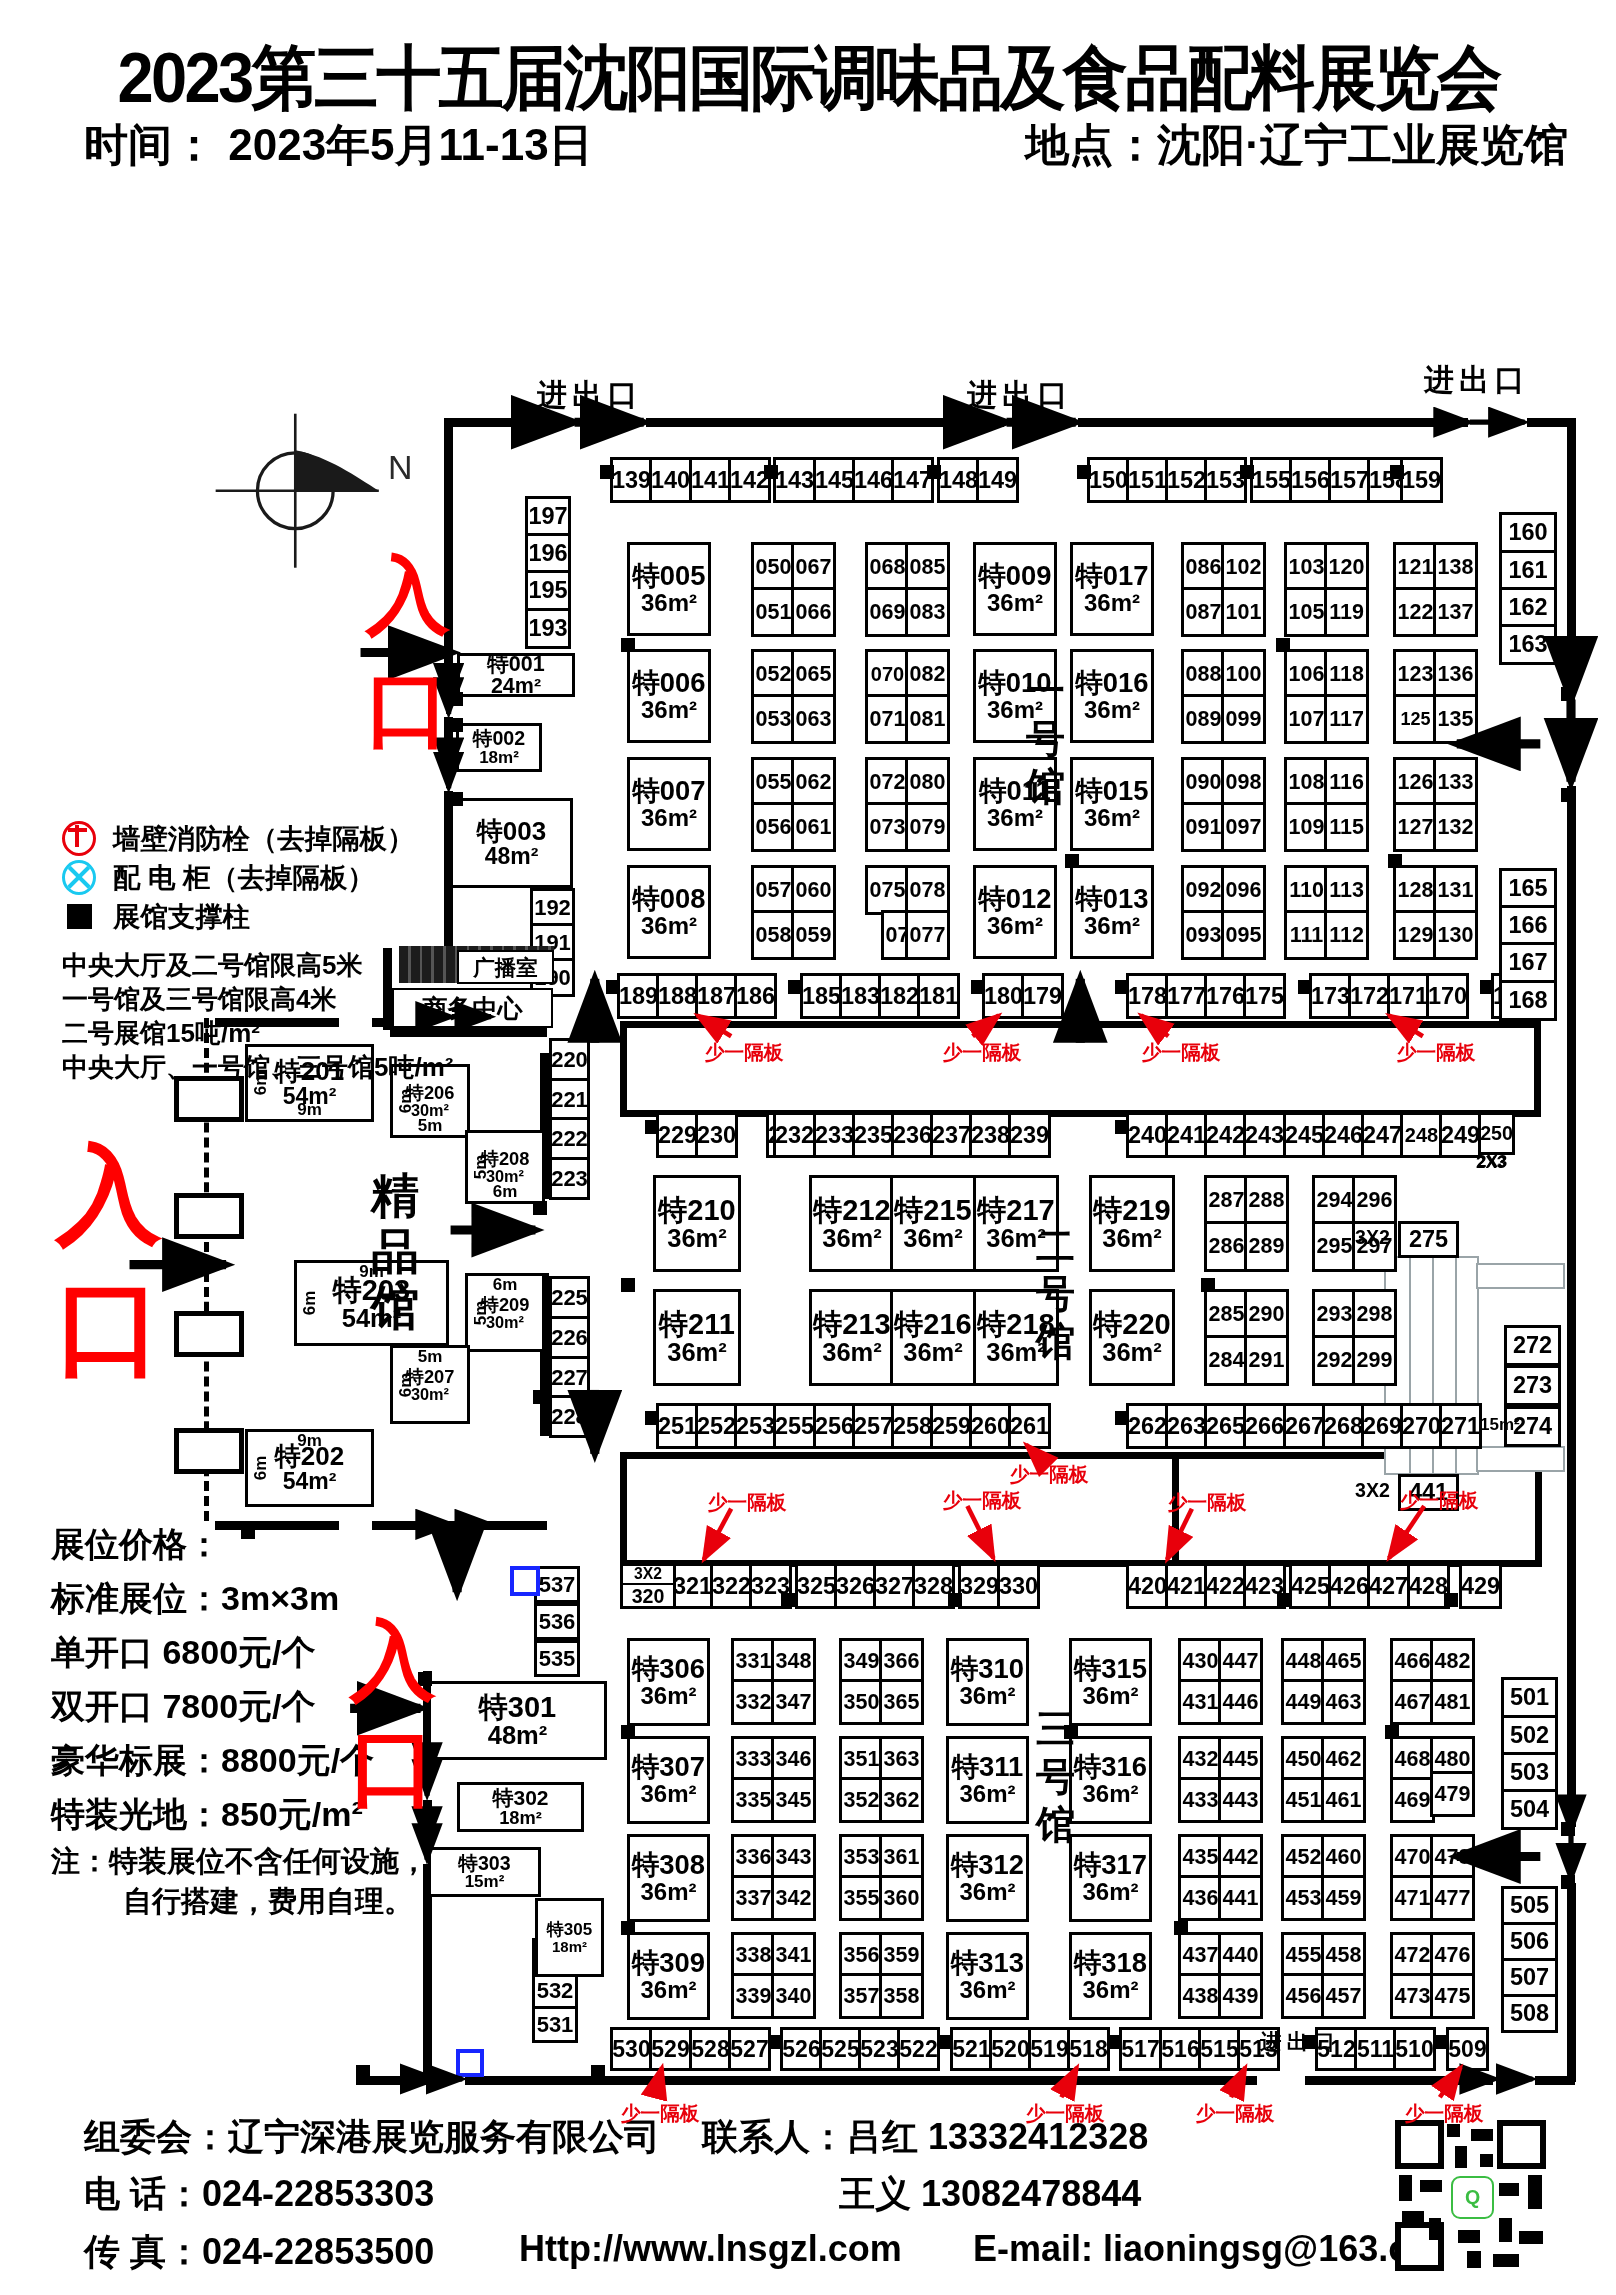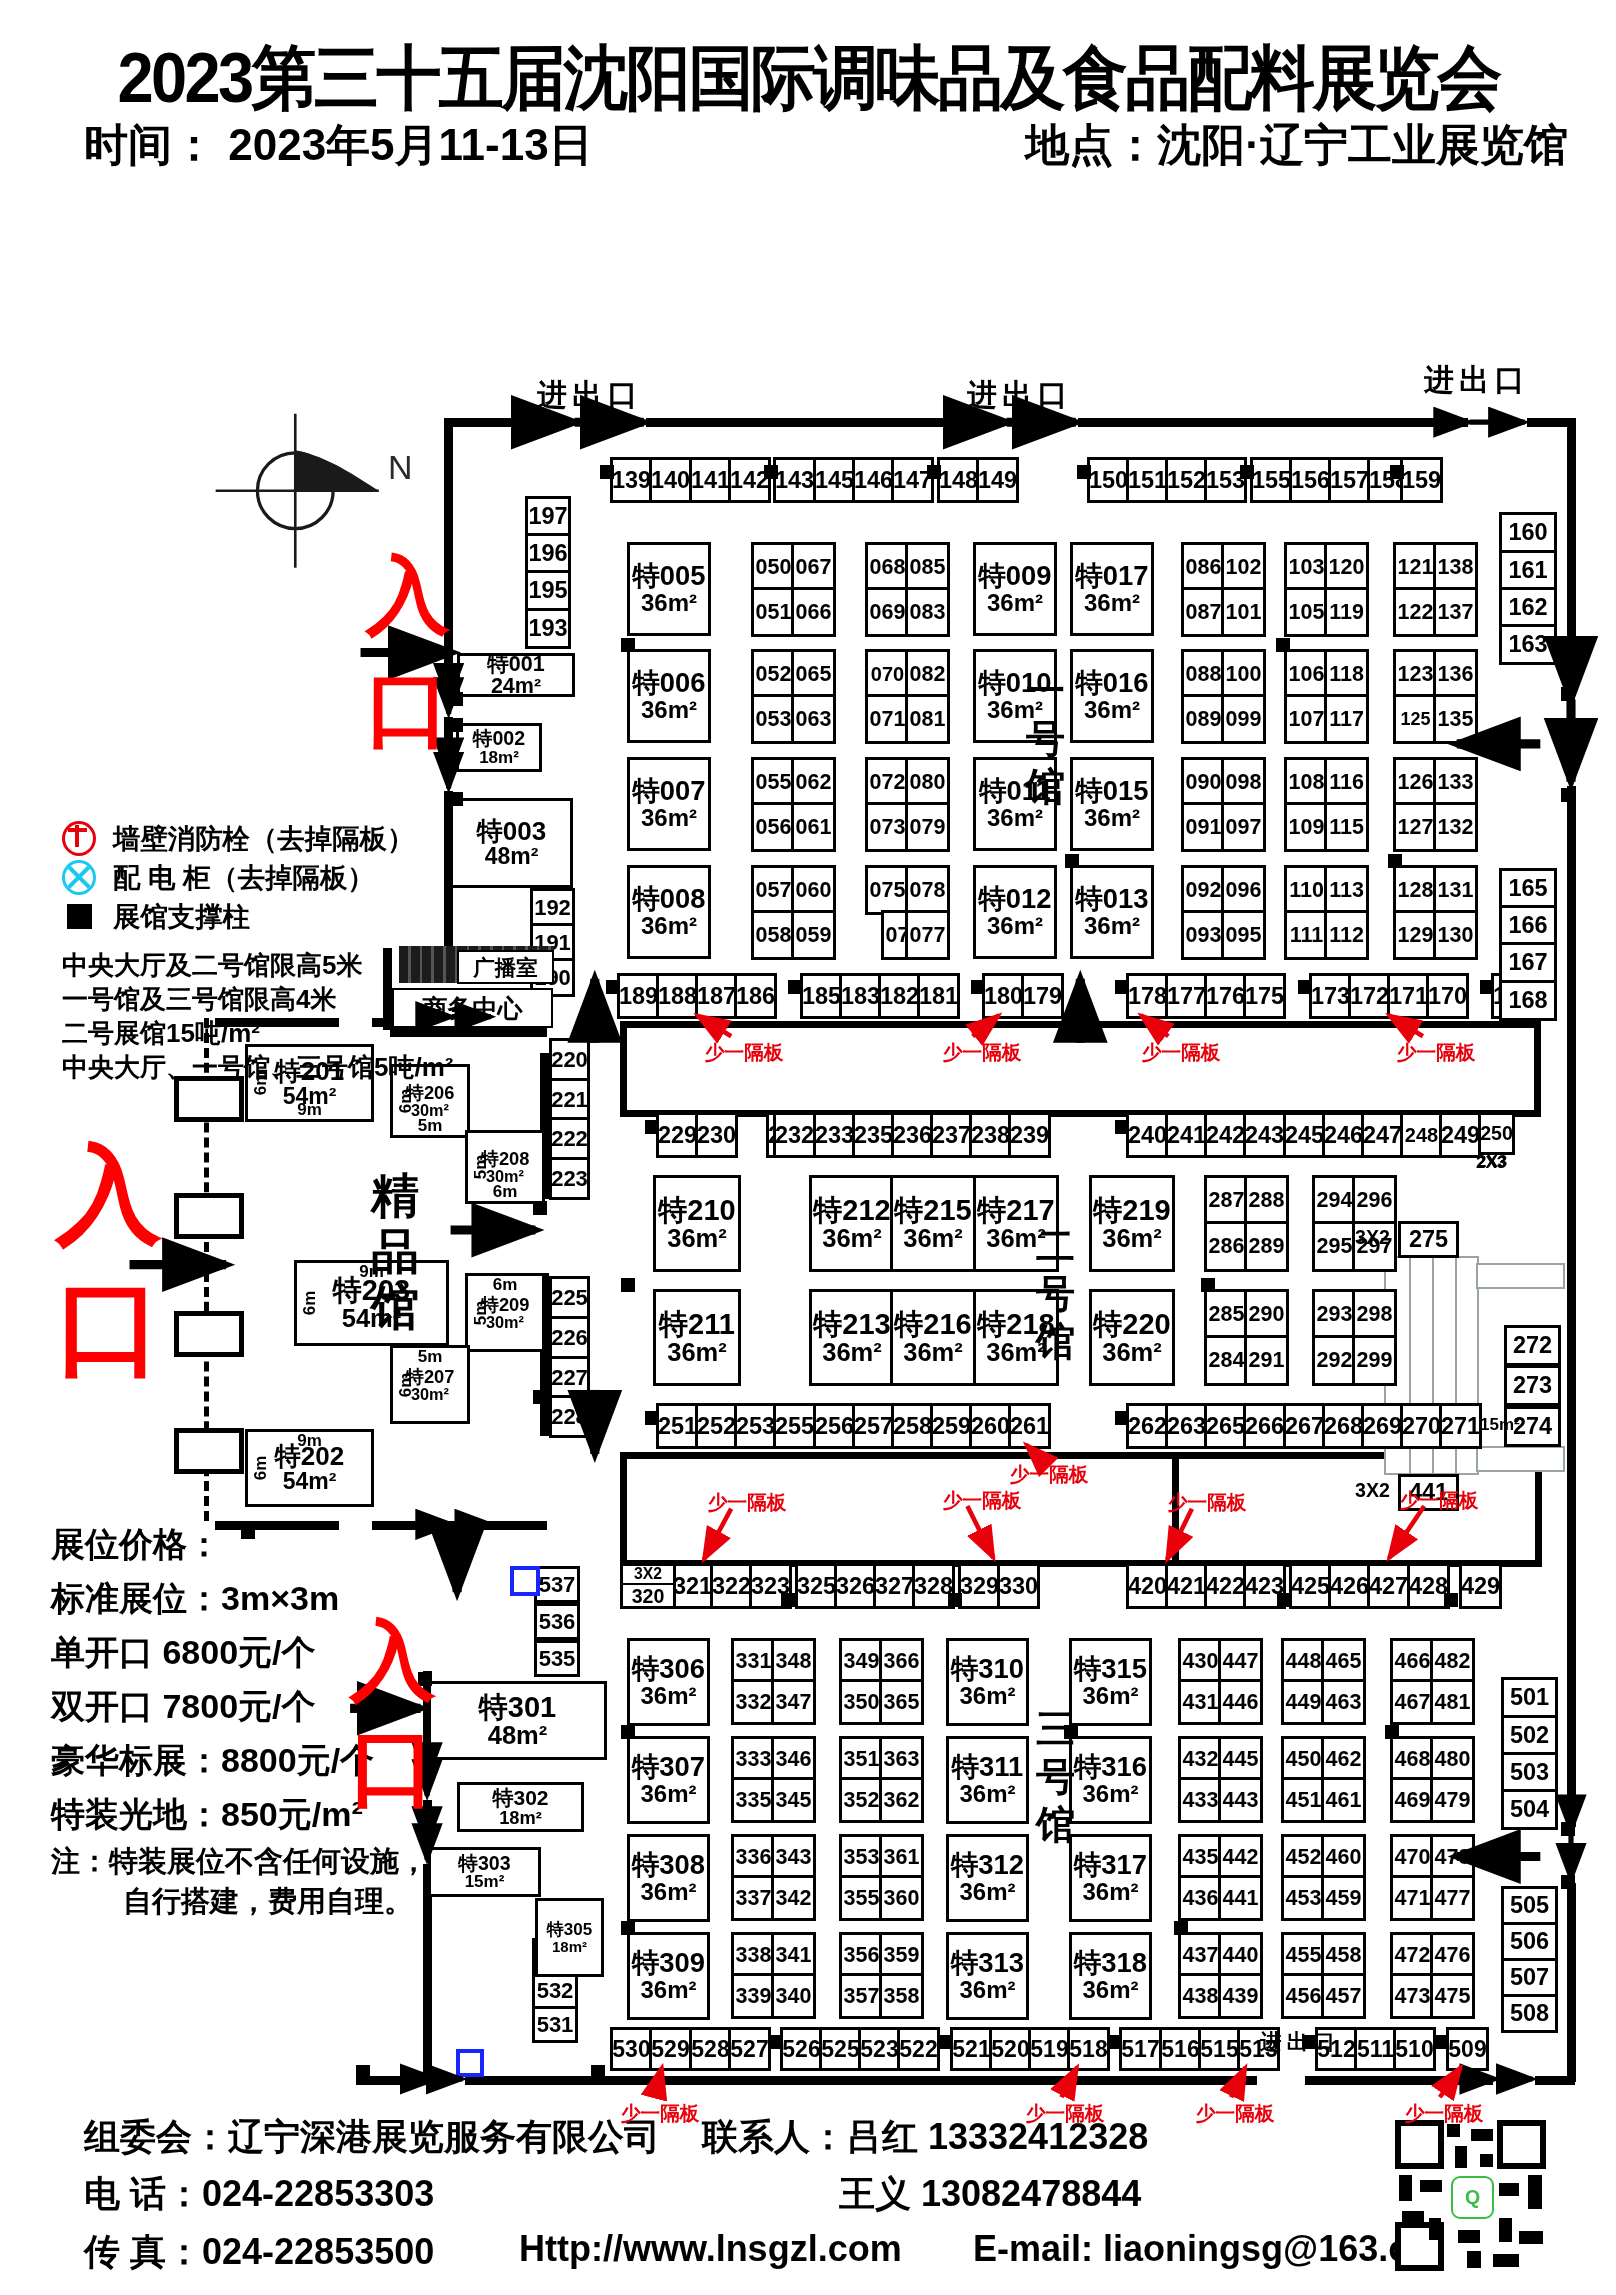--- a/index.html
+++ b/index.html
@@ -725,21 +725,21 @@
     <div class="quad" style="left: 1281px; top: 1736px; width: 80px; height: 82px;">
       <div class="qc" style="width: 39px; height: 40px; font-size: 21.5px; left: 0px; top: 0px;">450</div>
       <div class="qc" style="width: 39px; height: 40px; font-size: 21.5px; left: 40px; top: 0px;">462</div>
       <div class="qc" style="width: 39px; height: 40px; font-size: 21.5px; left: 0px; top: 41px;">451</div>
       <div class="qc" style="width: 39px; height: 40px; font-size: 21.5px; left: 40px; top: 41px;">461</div>
     </div>
     <div class="quad" style="left: 1390px; top: 1736px; width: 80px; height: 82px;">
       <div class="qc" style="width: 39px; height: 40px; font-size: 21.5px; left: 0px; top: 0px;">468</div>
       <div class="qc" style="width: 39px; height: 40px; font-size: 21.5px; left: 40px; top: 0px;">480</div>
       <div class="qc" style="width: 39px; height: 40px; font-size: 21.5px; left: 0px; top: 41px;">469</div>
-      <div class="qc" style="width: 39px; height: 40px; font-size: 21.5px; left: 40px; top: 41px;">479</div>
+      <div class="qc" style="width: 39px; height: 40px; font-size: 21.5px; left: 40px; top: 35px;">479</div>
     </div>
     <div class="quad" style="left: 731px; top: 1834px; width: 80px; height: 82px;">
       <div class="qc" style="width: 39px; height: 40px; font-size: 21.5px; left: 0px; top: 0px;">336</div>
       <div class="qc" style="width: 39px; height: 40px; font-size: 21.5px; left: 40px; top: 0px;">343</div>
       <div class="qc" style="width: 39px; height: 40px; font-size: 21.5px; left: 0px; top: 41px;">337</div>
       <div class="qc" style="width: 39px; height: 40px; font-size: 21.5px; left: 40px; top: 41px;">342</div>
     </div>
     <div class="quad" style="left: 839px; top: 1834px; width: 80px; height: 82px;">
       <div class="qc" style="width: 39px; height: 40px; font-size: 21.5px; left: 0px; top: 0px;">353</div>
       <div class="qc" style="width: 39px; height: 40px; font-size: 21.5px; left: 40px; top: 0px;">361</div>

